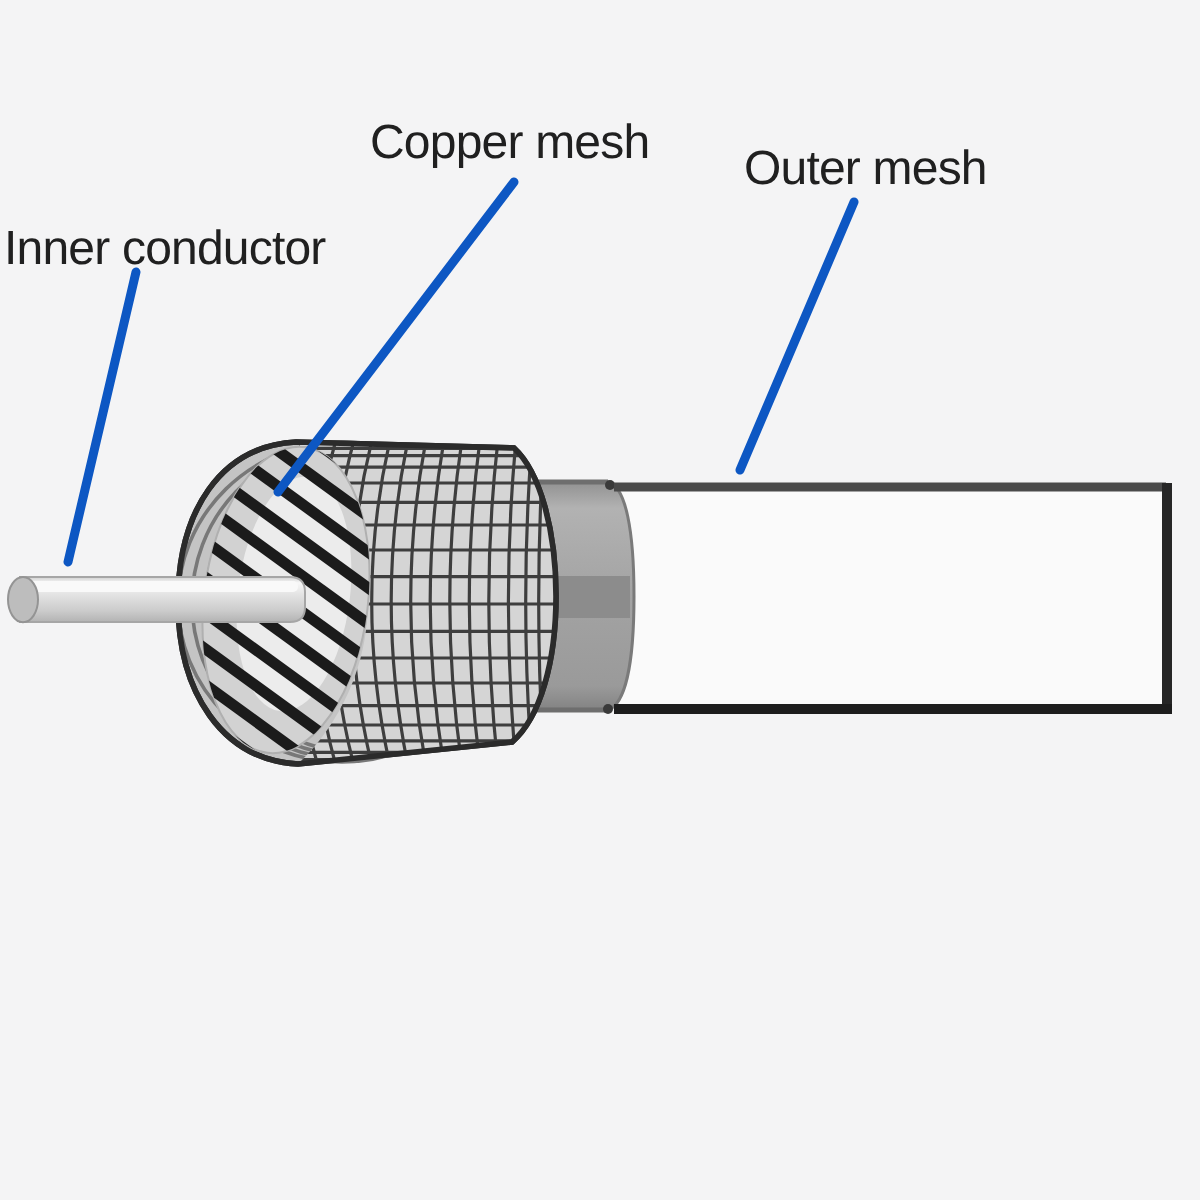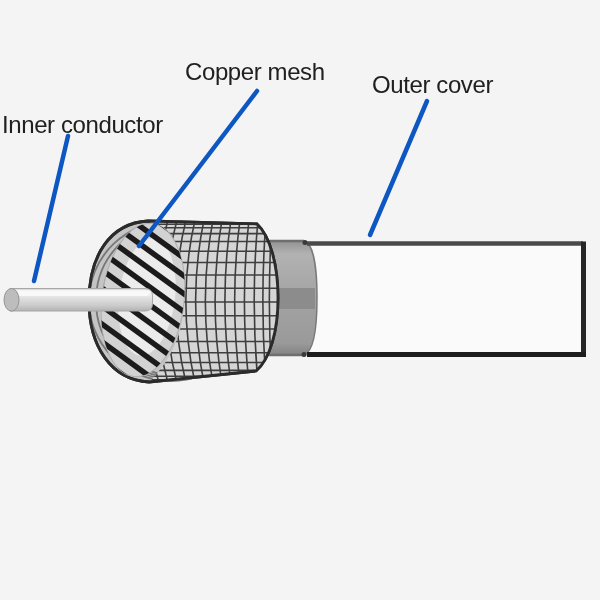--- a/index.html
+++ b/index.html
@@ -154,14 +154,14 @@
       <ellipse cx="11.5" cy="299.8" rx="7.5" ry="11.3" fill="#bdbdbd" stroke="#949494" stroke-width="1"></ellipse>
     </g>
 
     <path class="leader" d="M 68 136 L 34 281"></path>
     <path class="leader" d="M 257 91 L 139 246"></path>
     <path class="leader" d="M 427 101 L 370 235"></path>
   </svg>
 
   <div class="diagram-label label-inner">Inner conductor</div>
   <div class="diagram-label label-mesh">Copper mesh</div>
-  <div class="diagram-label label-cover">Outer cover</div>
+  <div class="diagram-label label-cover">Outer mesh</div>
 </div>
 
 </body></html>

